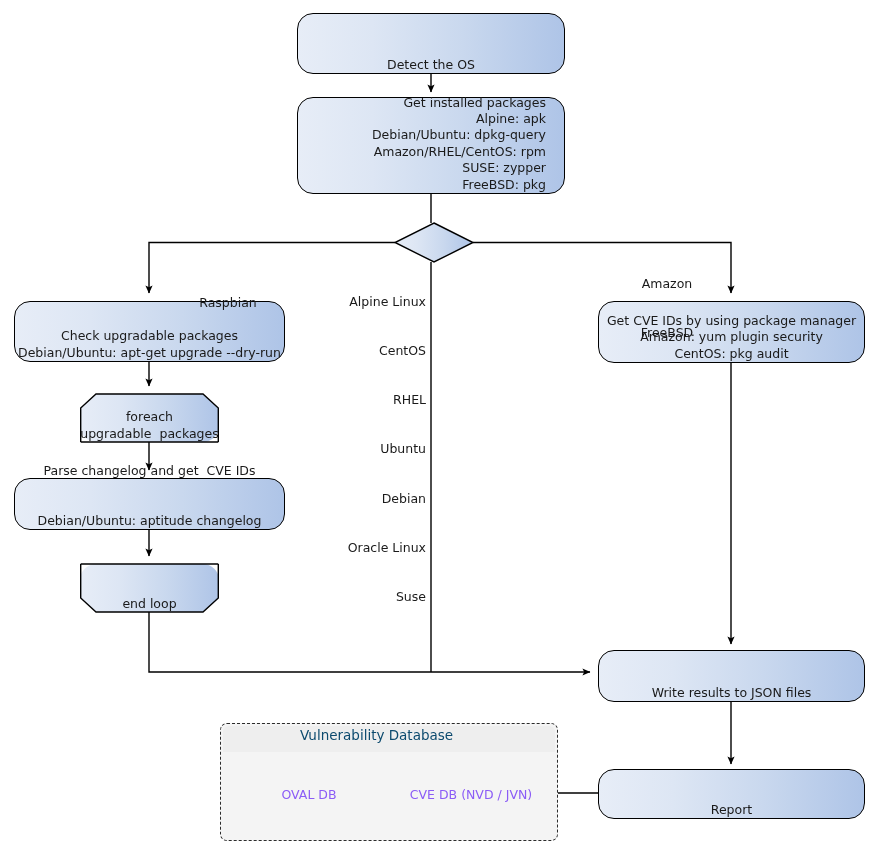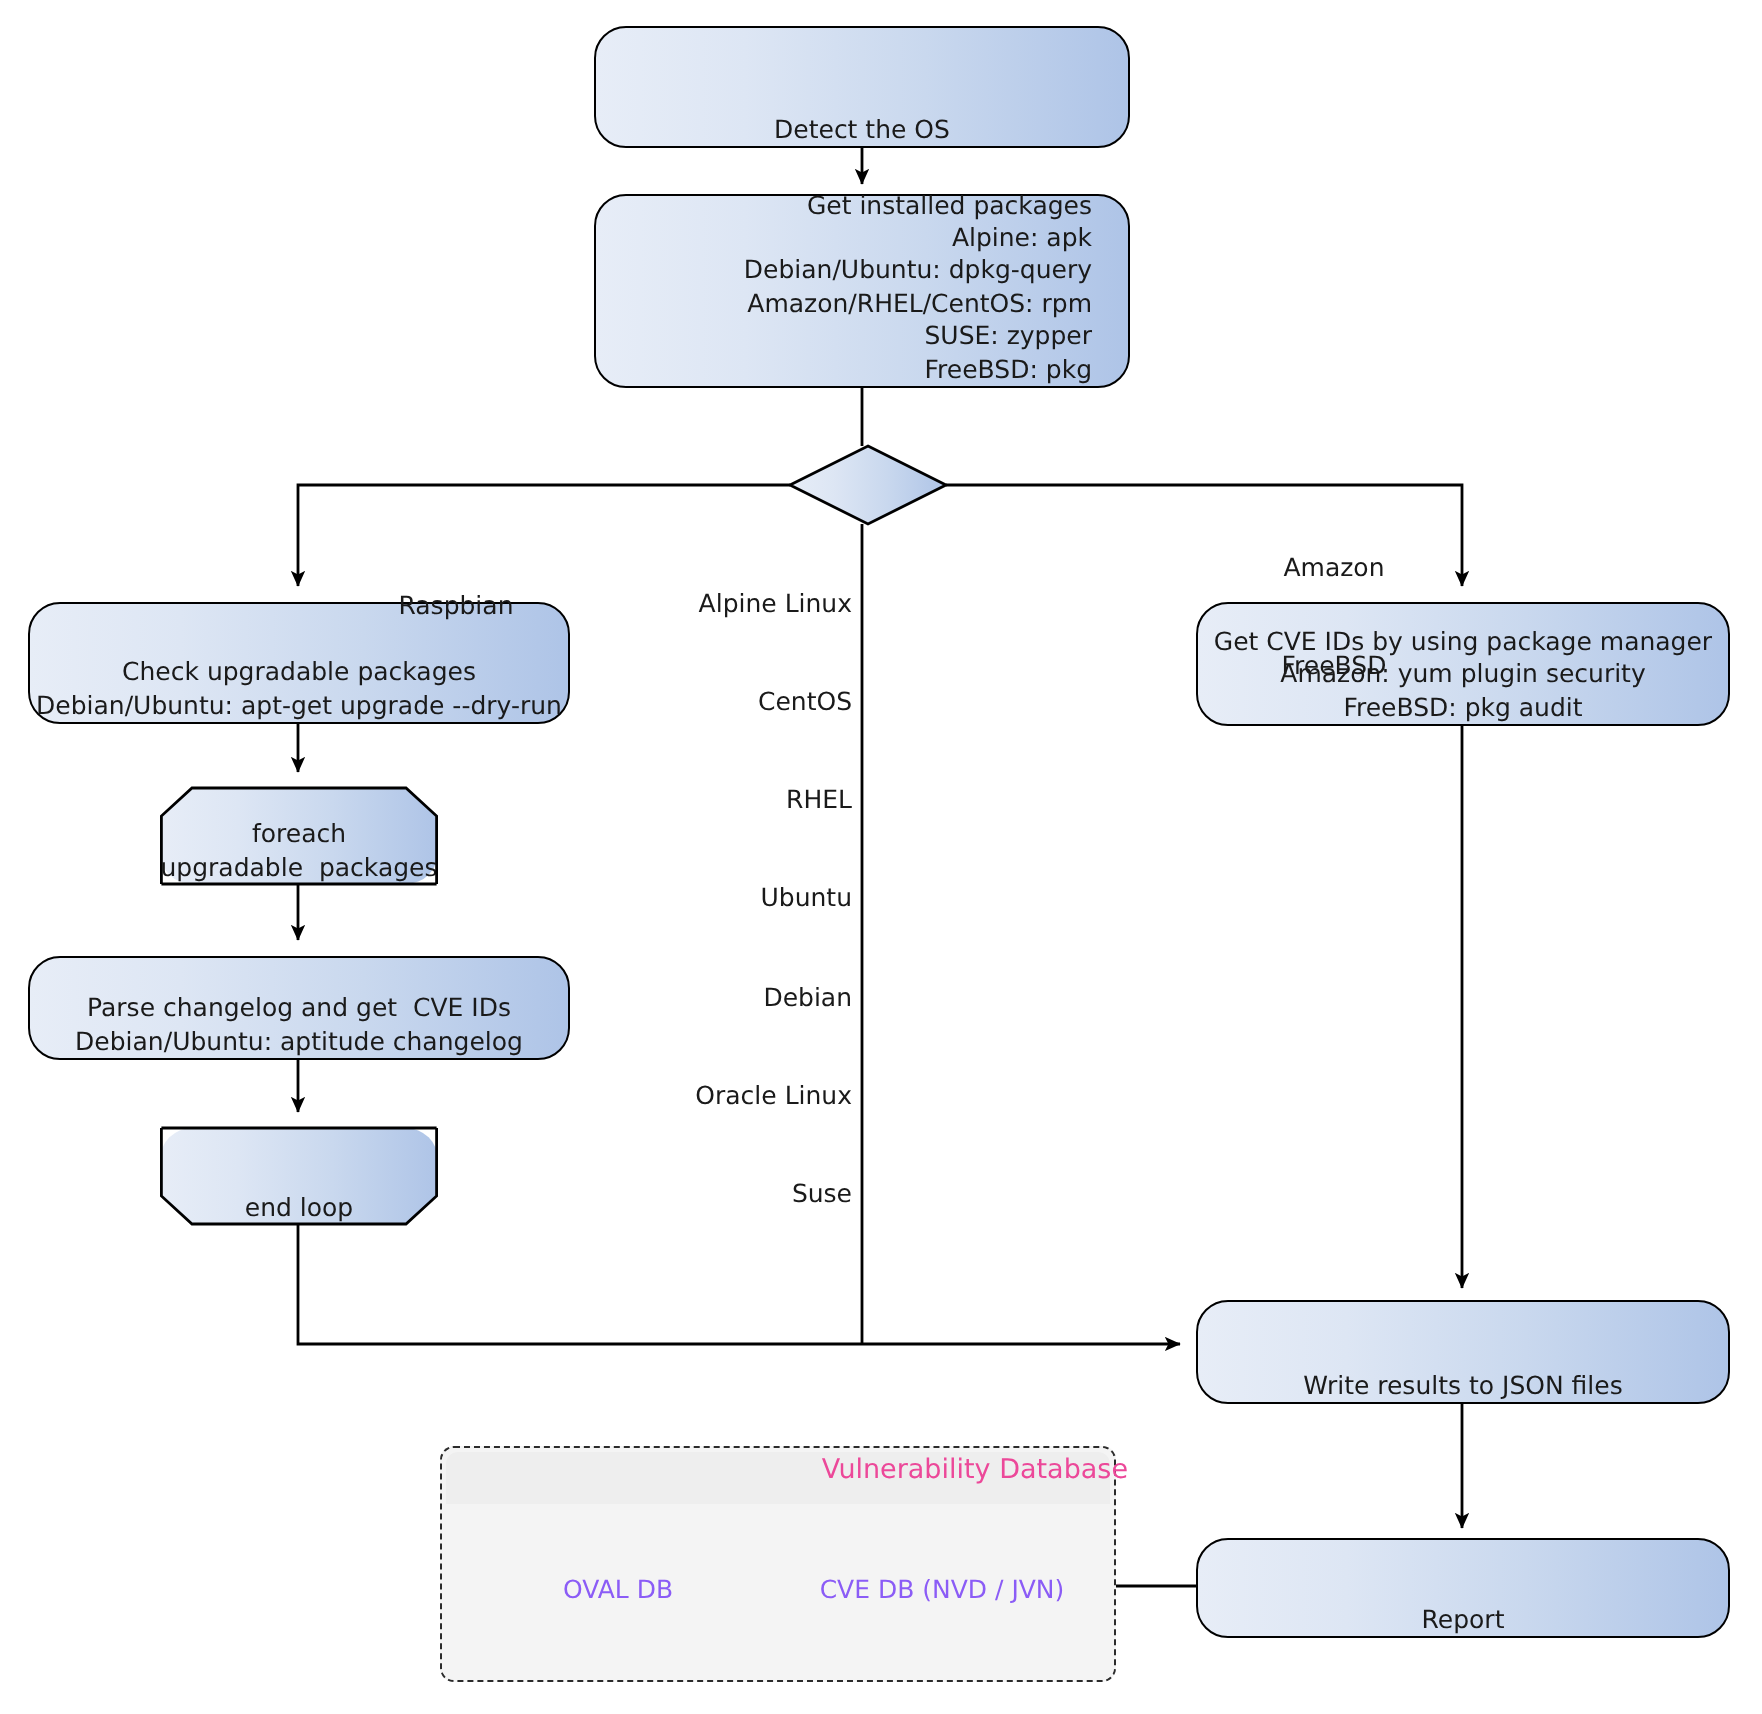--- a/index.html
+++ b/index.html
@@ -74,23 +74,23 @@
   .db-group {
     position: absolute;
     box-sizing: border-box;
     border: 1.6px dashed #2b2b2b;
     border-radius: 7px;
     background: #f4f4f4;
   }
   .db-group-title {
     position: absolute;
     font-size: 13.5px;
-    color: #ec4899;
-    white-space: pre;
-    text-align: right;
+    color: #0c4a6e;
+    white-space: pre;
+    text-align: left;
   }
   .db-group-band {
     position: absolute;
     left: 2px;
     right: 2px;
     top: 2px;
     height: 26px;
     background: #eeeeee;
     border-radius: 6px 6px 0 0;
   }
@@ -190,37 +190,37 @@
 
   <div class="node loop-shape loop-start" style="left:80px; top:394px; width:139px; height:48px;">
     <div class="box-inner">foreach</div>
     <div class="box-inner">upgradable  packages</div>
   </div>
   <svg style="position:absolute; left:79px; top:393px;" width="141" height="50">
     <path d="M1.7,49 L1.7,15 L17,1 L124,1 L139.3,15 L139.3,49" fill="none" stroke="#000000" stroke-width="1.4"></path>
     <path d="M1.7,49 L139.3,49" fill="none" stroke="#000000" stroke-width="1.4"></path>
   </svg>
 
-  <div class="node box centered" style="left:14px; top:478px; width:271px; height:52px;">
+  <div class="node box centered" style="left:14px; top:478px; width:271px; height:52px;gap:33px;">
     <div class="box-inner">Parse changelog and get  CVE IDs</div>
     <div class="box-inner">Debian/Ubuntu: aptitude changelog</div>
   </div>
 
   <div class="node loop-shape loop-end" style="left:80px; top:564px; width:139px; height:48px;">
     <div class="box-inner">end loop</div>
   </div>
   <svg style="position:absolute; left:79px; top:563px;" width="141" height="50">
     <path d="M1.7,1 L1.7,35 L17,49 L124,49 L139.3,35 L139.3,1" fill="none" stroke="#000000" stroke-width="1.4"></path>
     <path d="M1.7,1 L139.3,1" fill="none" stroke="#000000" stroke-width="1.4"></path>
   </svg>
 
   <div class="node box centered" style="left:598px; top:301px; width:267px; height:62px;">
     <div class="box-inner">Get CVE IDs by using package manager</div>
     <div class="box-inner">Amazon: yum plugin security</div>
-    <div class="box-inner">FreeBSD: pkg audit</div>
+    <div class="box-inner">CentOS: pkg audit</div>
   </div>
 
   <div class="node box centered" style="left:598px; top:650px; width:267px; height:52px;">
     <div class="box-inner">Write results to JSON files</div>
   </div>
 
   <div class="node box centered" style="left:598px; top:769px; width:267px; height:50px;">
     <div class="box-inner">Report</div>
   </div>
 

